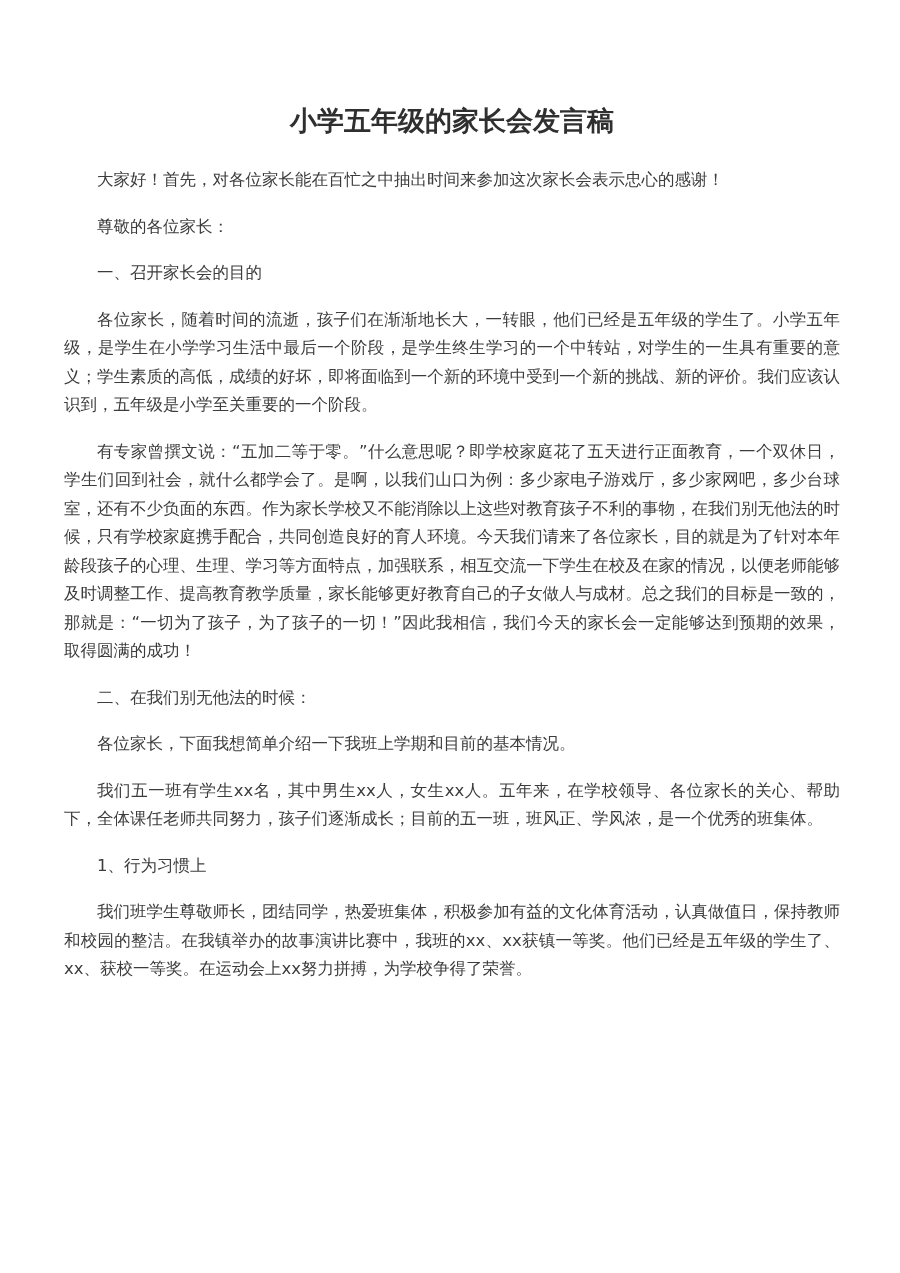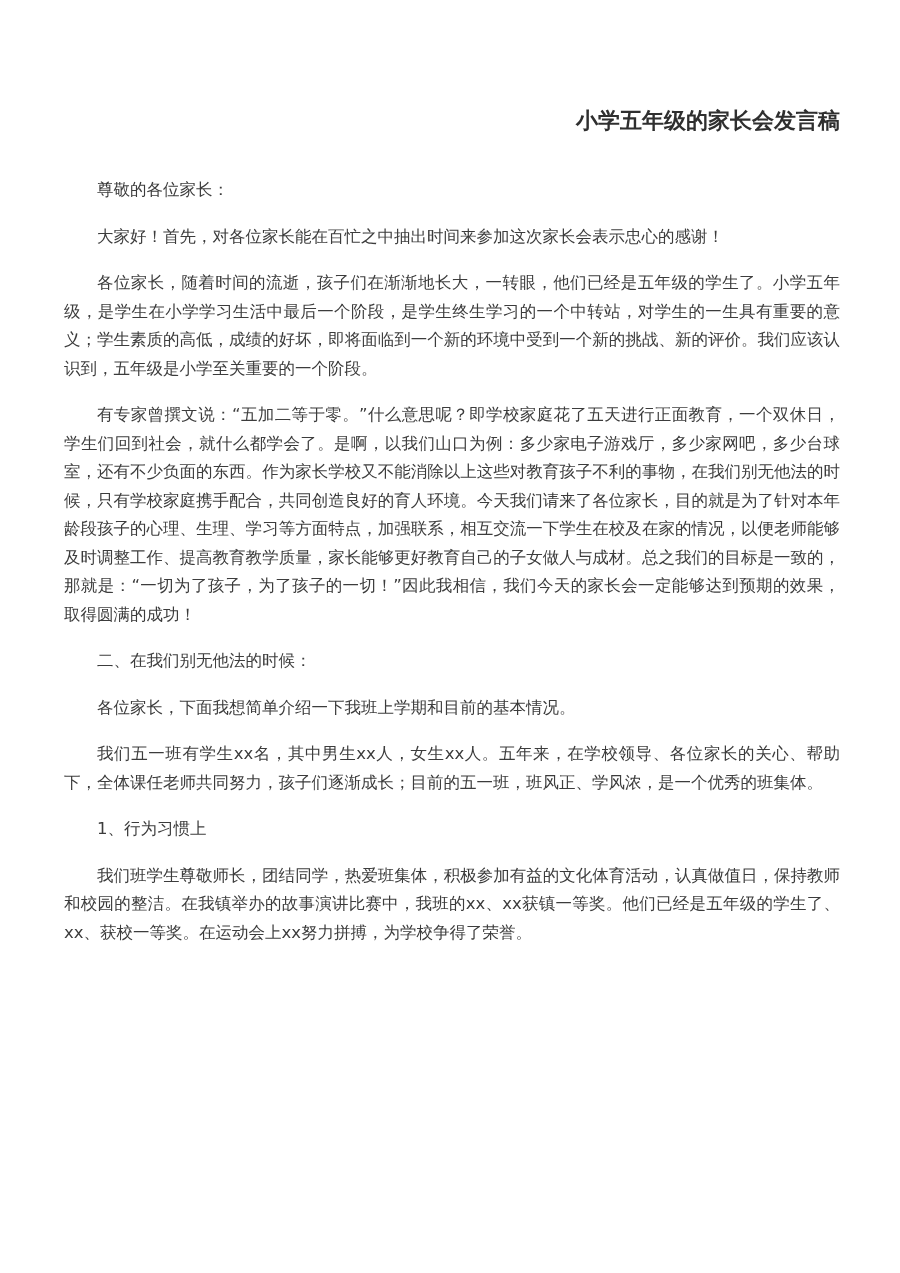--- a/index.html
+++ b/index.html
@@ -12,26 +12,26 @@
     width: 900px;
     height: 1273px;
     background: #ffffff;
     box-sizing: border-box;
     padding: 104px 60px 40px 64px;
     font-family: "DejaVu Sans", "Liberation Sans", sans-serif;
     color: #3c3c3c;
     overflow: hidden;
   }
   .doc-title {
-    text-align: right;
-    font-size: 22px;
+    text-align: center;
+    font-size: 27px;
     line-height: 34px;
     font-weight: bold;
     color: #2f2f2f;
-    margin: 0 0 38px 0;
+    margin: 0 0 28px 0;
   }
   .section-heading {
     font-size: 20px;
     line-height: 26px;
     font-weight: bold;
     color: #fb0006;
     margin: 0 0 28px 0;
   }
   .para {
     font-size: 16.5px;
@@ -42,22 +42,23 @@
     text-align: justify;
     font-weight: 500;
   }
 </style>
 </head>
 <body>
 
 <div class="page">
   <h1 class="doc-title">小学五年级的家长会发言稿</h1>
 
+  <p class="para">大家好！首先，对各位家长能在百忙之中抽出时间来参加这次家长会表示忠心的感谢！</p>
   <p class="para">尊敬的各位家长：</p>
-  <p class="para">大家好！首先，对各位家长能在百忙之中抽出时间来参加这次家长会表示忠心的感谢！</p>
+  <p class="para">一、召开家长会的目的</p>
   <p class="para">各位家长，随着时间的流逝，孩子们在渐渐地长大，一转眼，他们已经是五年级的学生了。小学五年级，是学生在小学学习生活中最后一个阶段，是学生终生学习的一个中转站，对学生的一生具有重要的意义；学生素质的高低，成绩的好坏，即将面临到一个新的环境中受到一个新的挑战、新的评价。我们应该认识到，五年级是小学至关重要的一个阶段。</p>
   <p class="para">有专家曾撰文说：“五加二等于零。”什么意思呢？即学校家庭花了五天进行正面教育，一个双休日，学生们回到社会，就什么都学会了。是啊，以我们山口为例：多少家电子游戏厅，多少家网吧，多少台球室，还有不少负面的东西。作为家长学校又不能消除以上这些对教育孩子不利的事物，在我们别无他法的时候，只有学校家庭携手配合，共同创造良好的育人环境。今天我们请来了各位家长，目的就是为了针对本年龄段孩子的心理、生理、学习等方面特点，加强联系，相互交流一下学生在校及在家的情况，以便老师能够及时调整工作、提高教育教学质量，家长能够更好教育自己的子女做人与成材。总之我们的目标是一致的，那就是：“一切为了孩子，为了孩子的一切！”因此我相信，我们今天的家长会一定能够达到预期的效果，取得圆满的成功！</p>
   <p class="para">二、在我们别无他法的时候：</p>
   <p class="para">各位家长，下面我想简单介绍一下我班上学期和目前的基本情况。</p>
   <p class="para">我们五一班有学生xx名，其中男生xx人，女生xx人。五年来，在学校领导、各位家长的关心、帮助下，全体课任老师共同努力，孩子们逐渐成长；目前的五一班，班风正、学风浓，是一个优秀的班集体。</p>
   <p class="para">1、行为习惯上</p>
   <p class="para">我们班学生尊敬师长，团结同学，热爱班集体，积极参加有益的文化体育活动，认真做值日，保持教师和校园的整洁。在我镇举办的故事演讲比赛中，我班的xx、xx获镇一等奖。他们已经是五年级的学生了、xx、获校一等奖。在运动会上xx努力拼搏，为学校争得了荣誉。</p>
 </div>
 
 </body></html>

